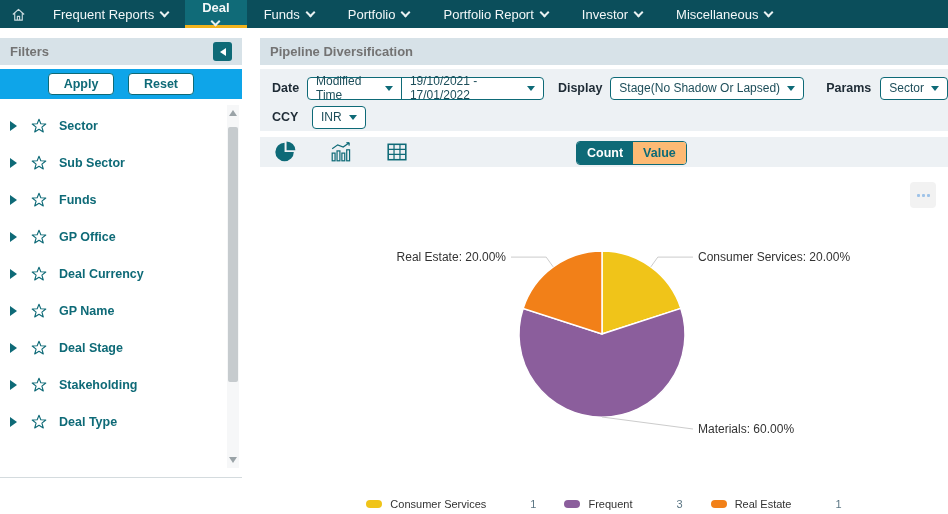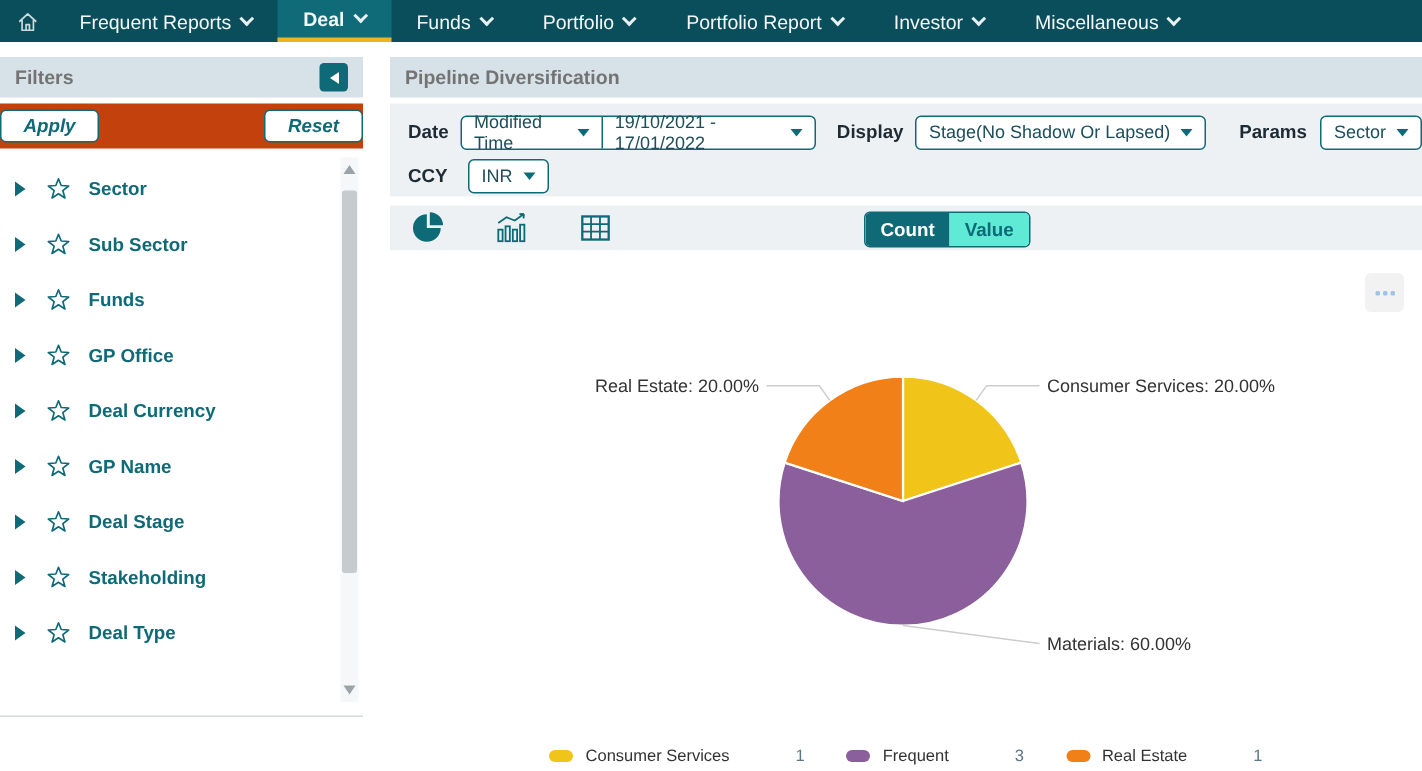--- a/index.html
+++ b/index.html
@@ -6,37 +6,37 @@
   html,body { width:948px; height:514px; overflow:hidden; }
   body { font-family:"Liberation Sans", sans-serif; background:#ffffff; }
   #app { position:relative; width:948px; height:514px; background:#fff; }
 
   
   .topnav { position:absolute; top:0; left:0; width:948px; height:28px;
     background:#0B4E5B; display:flex; align-items:stretch; }
   .home-btn { width:36px; display:flex; align-items:center; justify-content:center; cursor:pointer; }
   .nav-item { display:flex; align-items:center; gap:7px; padding:0 17px;
     color:#f2f7f8; font-size:13px; font-weight:500; cursor:pointer; }
-  .nav-item.active { background:#106B78; font-weight:700; border-bottom:3px solid #F1B31C; }
+  .nav-item.active { background:#106B78; font-weight:700; border-bottom:3px solid #F1B31C;flex-direction:column; }
   .chev { width:7px; height:7px; border-right:2px solid #e8f1f2; border-bottom:2px solid #e8f1f2;
     transform:rotate(45deg); margin-top:-4px; }
 
   
   .panel-header { position:absolute; height:27px; background:#D7E2E8; display:flex;
     align-items:center; padding:0 10px; }
   .panel-header .title { font-size:13px; font-weight:700; color:#737373; }
 
   
   .sb-header { top:38px; left:0; width:242px; justify-content:space-between; }
   .collapse-btn { width:19px; height:19px; background:#0E6A77; border-radius:3px;
     display:flex; align-items:center; justify-content:center; cursor:pointer; }
   .tri-left { width:0; height:0; border-right:6px solid #fff;
     border-top:4px solid transparent; border-bottom:4px solid transparent; }
-  .sb-actions { position:absolute; top:69px; left:0; width:242px; height:30px; background:#c2410c;
-    display:flex; align-items:center; justify-content:space-between; gap:14px;font-style:italic; }
+  .sb-actions { position:absolute; top:69px; left:0; width:242px; height:30px; background:#0ea5e9;
+    display:flex; align-items:center; justify-content:center; gap:14px; }
   .btn { min-width:66px; height:22px; background:#fff; border:1.5px solid #0E6A77; border-radius:4px;
     color:#0E6A77; font-weight:700; font-size:12.5px; display:flex; align-items:center;
     justify-content:center; padding:0 12px; cursor:pointer; }
   .filter-list { position:absolute; top:101px; left:0; width:242px; height:377px; background:#fff;
     border-bottom:1px solid #D4DBDE; padding-top:6px; }
   .filter-row { height:37px; display:flex; align-items:center; padding-left:10px; cursor:pointer; }
   .tri-right { width:0; height:0; border-left:7px solid #0E6A77;
     border-top:5px solid transparent; border-bottom:5px solid transparent; margin-right:14px; }
   .filter-label { font-size:12.5px; font-weight:700; color:#0E6A77; margin-left:12px; }
   .star-ic { width:16px; height:16px; flex:0 0 16px; }
@@ -63,21 +63,21 @@
     border-right:4px solid transparent; margin-left:7px; }
 
   .toolbar { position:absolute; top:137px; left:260px; width:688px; height:30px; background:#EDF1F4;
     display:flex; align-items:center; }
   .view-ic { width:22px; height:22px; margin-left:0; cursor:pointer; }
   .toggle { position:absolute; left:316px; top:4px; display:flex; height:24px;
     border:1.5px solid #0E6A77; border-radius:4px; overflow:hidden; background:#fff; }
   .toggle .seg { display:flex; align-items:center; justify-content:center; padding:0 10px;
     font-size:12.5px; font-weight:700; cursor:pointer; }
   .seg.sel { background:#0E6A77; color:#fff; }
-  .seg.unsel { background:#5eead4; color:#0E6A77; }
+  .seg.unsel { background:#fdba74; color:#0E6A77; }
 
   .chart-area { position:absolute; top:167px; left:260px; width:688px; height:347px; background:#fff; }
   .opts-btn { position:absolute; top:15px; right:12px; width:26px; height:26px; background:#F2F2F2;
     border-radius:4px; display:flex; align-items:center; justify-content:center; gap:2px; cursor:pointer; }
   .opts-btn i { width:3px; height:3px; background:#9FC3E8; border-radius:1px; display:block; }
   #pie-svg { position:absolute; top:0; left:0; }
   #pie-svg text { font-family:"Liberation Sans", sans-serif; font-size:12px; fill:#333; }
 
   .legend { position:absolute; bottom:4px; left:0; width:100%; display:flex;
     justify-content:center; align-items:center; }

